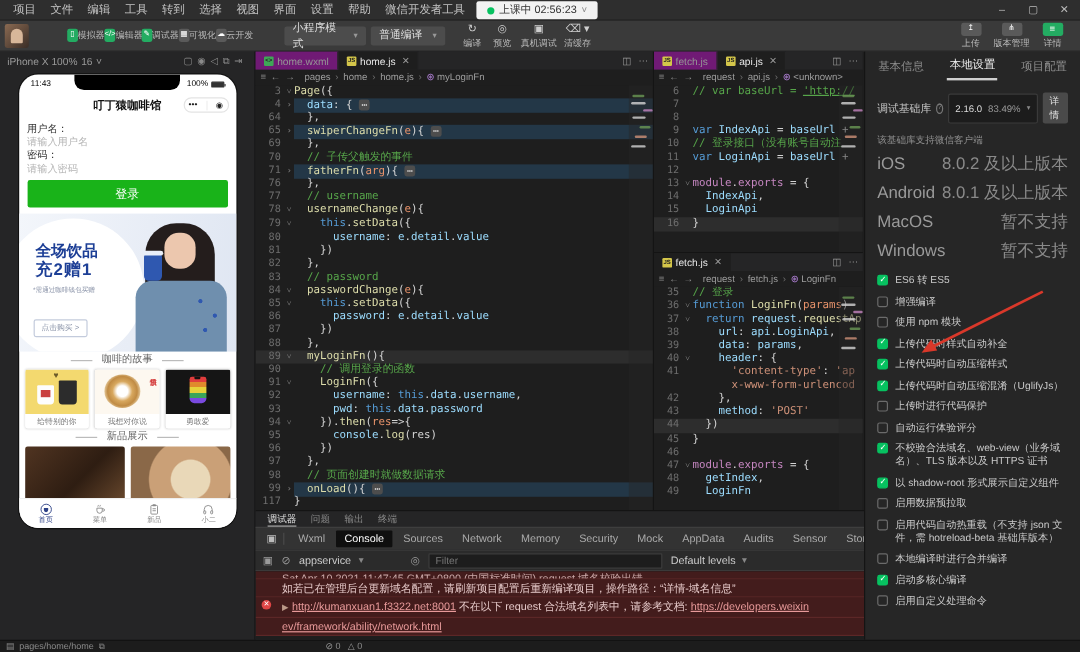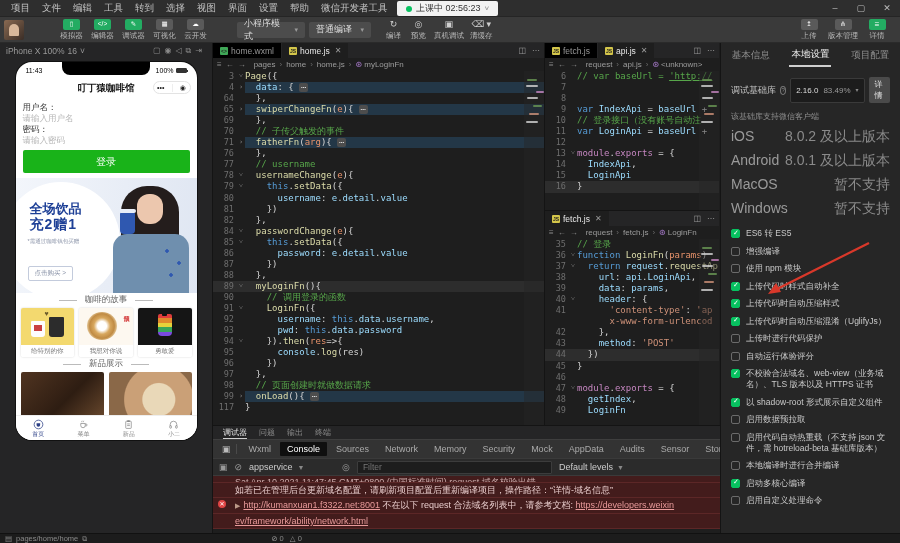--- a/index.html
+++ b/index.html
@@ -14,21 +14,21 @@
   .session-dot{width:6px;height:6px;border-radius:50%}
   .session-caret{color:#888;font-size:8px}
   .win-controls{position:absolute;right:0;top:0;display:flex}
   .win-btn{width:26px;height:16px;display:flex;align-items:center;justify-content:center;color:#bbb;font-size:9px}
 
   
   .toolbar{height:26px;background:#3a3a3a;display:flex;align-items:center;border-bottom:1px solid #2a2a2a}
   .avatar{width:20px;height:20px;border-radius:2px;margin-left:4px;background:linear-gradient(135deg,#7a5b49,#2e2а26,#1b1b1b);background:linear-gradient(135deg,#8a6a52,#3a2d26);overflow:hidden;position:relative}
   .avatar::after{content:"";position:absolute;left:5px;top:4px;width:10px;height:12px;border-radius:5px 5px 1px 1px;background:#d8b79a}
   .tool-group{display:flex;margin-left:32px}
-  .tool{width:31px;display:flex;flex-direction:column;align-items:center;cursor:default}
+  .tool{width:31px;display:flex;flex-direction:row;align-items:center;cursor:default}
   .tool-ic{width:17px;height:11px;border-radius:2px;background:#5a5a5a;color:#fff;font-size:6.5px;display:flex;align-items:center;justify-content:center;line-height:1}
   .tool.on .tool-ic{background:#23ac62}
   .tool-lb{font-size:7.5px;color:#b9b9b9;margin-top:1px;white-space:nowrap}
   .select-pill{height:16px;background:#4c4c4c;border-radius:2px;color:#ddd;font-size:9px;display:flex;align-items:center;justify-content:space-between;padding:0 7px;margin-left:26px}
   .select-pill .caret{color:#999;font-size:7px;margin-left:8px}
   .sel-mode{width:68px;margin-left:26px}
   .sel-compile{width:62px;margin-left:4px}
   .action-group{display:flex;margin-left:10px}
   .action{min-width:25px;display:flex;flex-direction:column;align-items:center;padding:0 3px}
   .action-ic{height:11px;font-size:9px;color:#cfcfcf;line-height:11px}
@@ -101,21 +101,21 @@
 
   
   .center{width:507px;display:flex;flex-direction:column;background:#1e1e1e}
   .editors{height:382px;display:flex}
   .ed{display:flex;flex-direction:column;min-width:0}
   .ed-left{width:332px;border-right:1px solid #141414}
   .ed-rightcol{width:174px;display:flex;flex-direction:column}
   .ed-api{height:168px;border-bottom:1px solid #141414}
   .ed-fetch{flex:1}
   .ed-tabs{height:15px;background:#252526;display:flex;align-items:stretch;position:relative}
-  .ed-tab{display:flex;align-items:center;gap:3px;padding:0 7px;font-size:8.5px;color:#969696;background:#000000;border-right:1px solid #252526;white-space:nowrap}
+  .ed-tab{display:flex;align-items:center;gap:3px;padding:0 7px;font-size:8.5px;color:#969696;background:#701a75;border-right:1px solid #252526;white-space:nowrap}
   .ed-tab.on{background:#1e1e1e;color:#e8e8e8}
   .ed-tab .x{color:#9a9a9a;font-size:8px;margin-left:2px}
   .fic{width:8px;height:8px;border-radius:1px;font-size:5px;font-weight:bold;display:flex;align-items:center;justify-content:center;color:#1e1e1e}
   .fic.js{background:#d4c64a}
   .fic.wxml{background:#3fa757}
   .ed-tabs .tr-ic{position:absolute;right:4px;top:0;height:100%;display:flex;align-items:center;gap:6px;color:#9a9a9a;font-size:8px}
   .crumbs{height:13px;display:flex;align-items:center;gap:4px;font-size:8px;color:#9d9d9d;padding:0 4px;background:#1e1e1e;white-space:nowrap;overflow:hidden}
   .crumbs .ic{color:#8a8a8a;font-size:8px}
   .crumbs .sep{color:#6a6a6a}
   .crumb .sym{color:#b180d7;margin-right:2px}
@@ -492,20 +492,25 @@
               </div>
               <div class="line">
                 <span class="gut">81</span>
                 <span class="fold"></span>
                 <span class="content"><span class="tk-pun">    })</span></span>
               </div>
               <div class="line">
                 <span class="gut">82</span>
                 <span class="fold"></span>
                 <span class="content"><span class="tk-pun">  },</span></span>
+              </div>
+              <div class="line">
+                <span class="gut">83</span>
+                <span class="fold"></span>
+                <span class="content"><span class="tk-cmt">  // password</span></span>
               </div>
               <div class="line">
                 <span class="gut">84</span>
                 <span class="fold">˅</span>
                 <span class="content"><span class="tk-pun">  </span><span class="tk-fn">passwordChange</span><span class="tk-pun">(</span><span class="tk-arg">e</span><span class="tk-pun">){</span></span>
               </div>
               <div class="line">
                 <span class="gut">85</span>
                 <span class="fold">˅</span>
                 <span class="content"><span class="tk-pun">    </span><span class="tk-kw">this</span><span class="tk-pun">.</span><span class="tk-fn">setData</span><span class="tk-pun">({</span></span>

